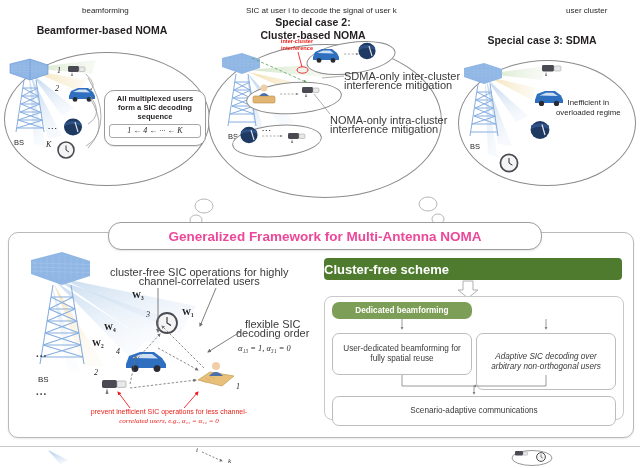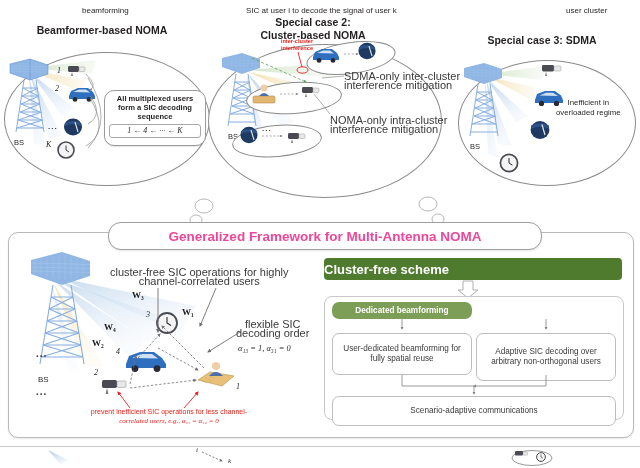--- a/index.html
+++ b/index.html
@@ -595,21 +595,21 @@
       </defs>
     <g stroke="#808080" stroke-width="0.8" fill="none" marker-end="url(#ahs)">
       <path d="M78,0 L78,10"></path>
         <path d="M222,0 L222,10"></path>
     </g>
   </svg>
 
   <div class="white-box" style="left:332px;top:333px;width:140px;height:42px;">
     <span>User-dedicated beamforming for fully spatial reuse</span>
   </div>
-  <div class="white-box" style="left:476px;top:333px;width:140px;height:48px;">
+  <div class="white-box" style="left:476px;top:333px;width:140px;height:57px;font-style:italic;">
     <span>Adaptive SIC decoding over arbitrary non-orthogonal users</span>
   </div>
 
   <svg class="abs" style="left:324px;top:375px;width:298px;height:22px;">
     <g stroke="#808080" stroke-width="0.8" fill="none" marker-end="url(#ahs)">
       <path d="M78,0 L78,11 L150,11 L150,19"></path>
       <path d="M222,0 L222,11 L150,11"></path>
     </g>
   </svg>
 

